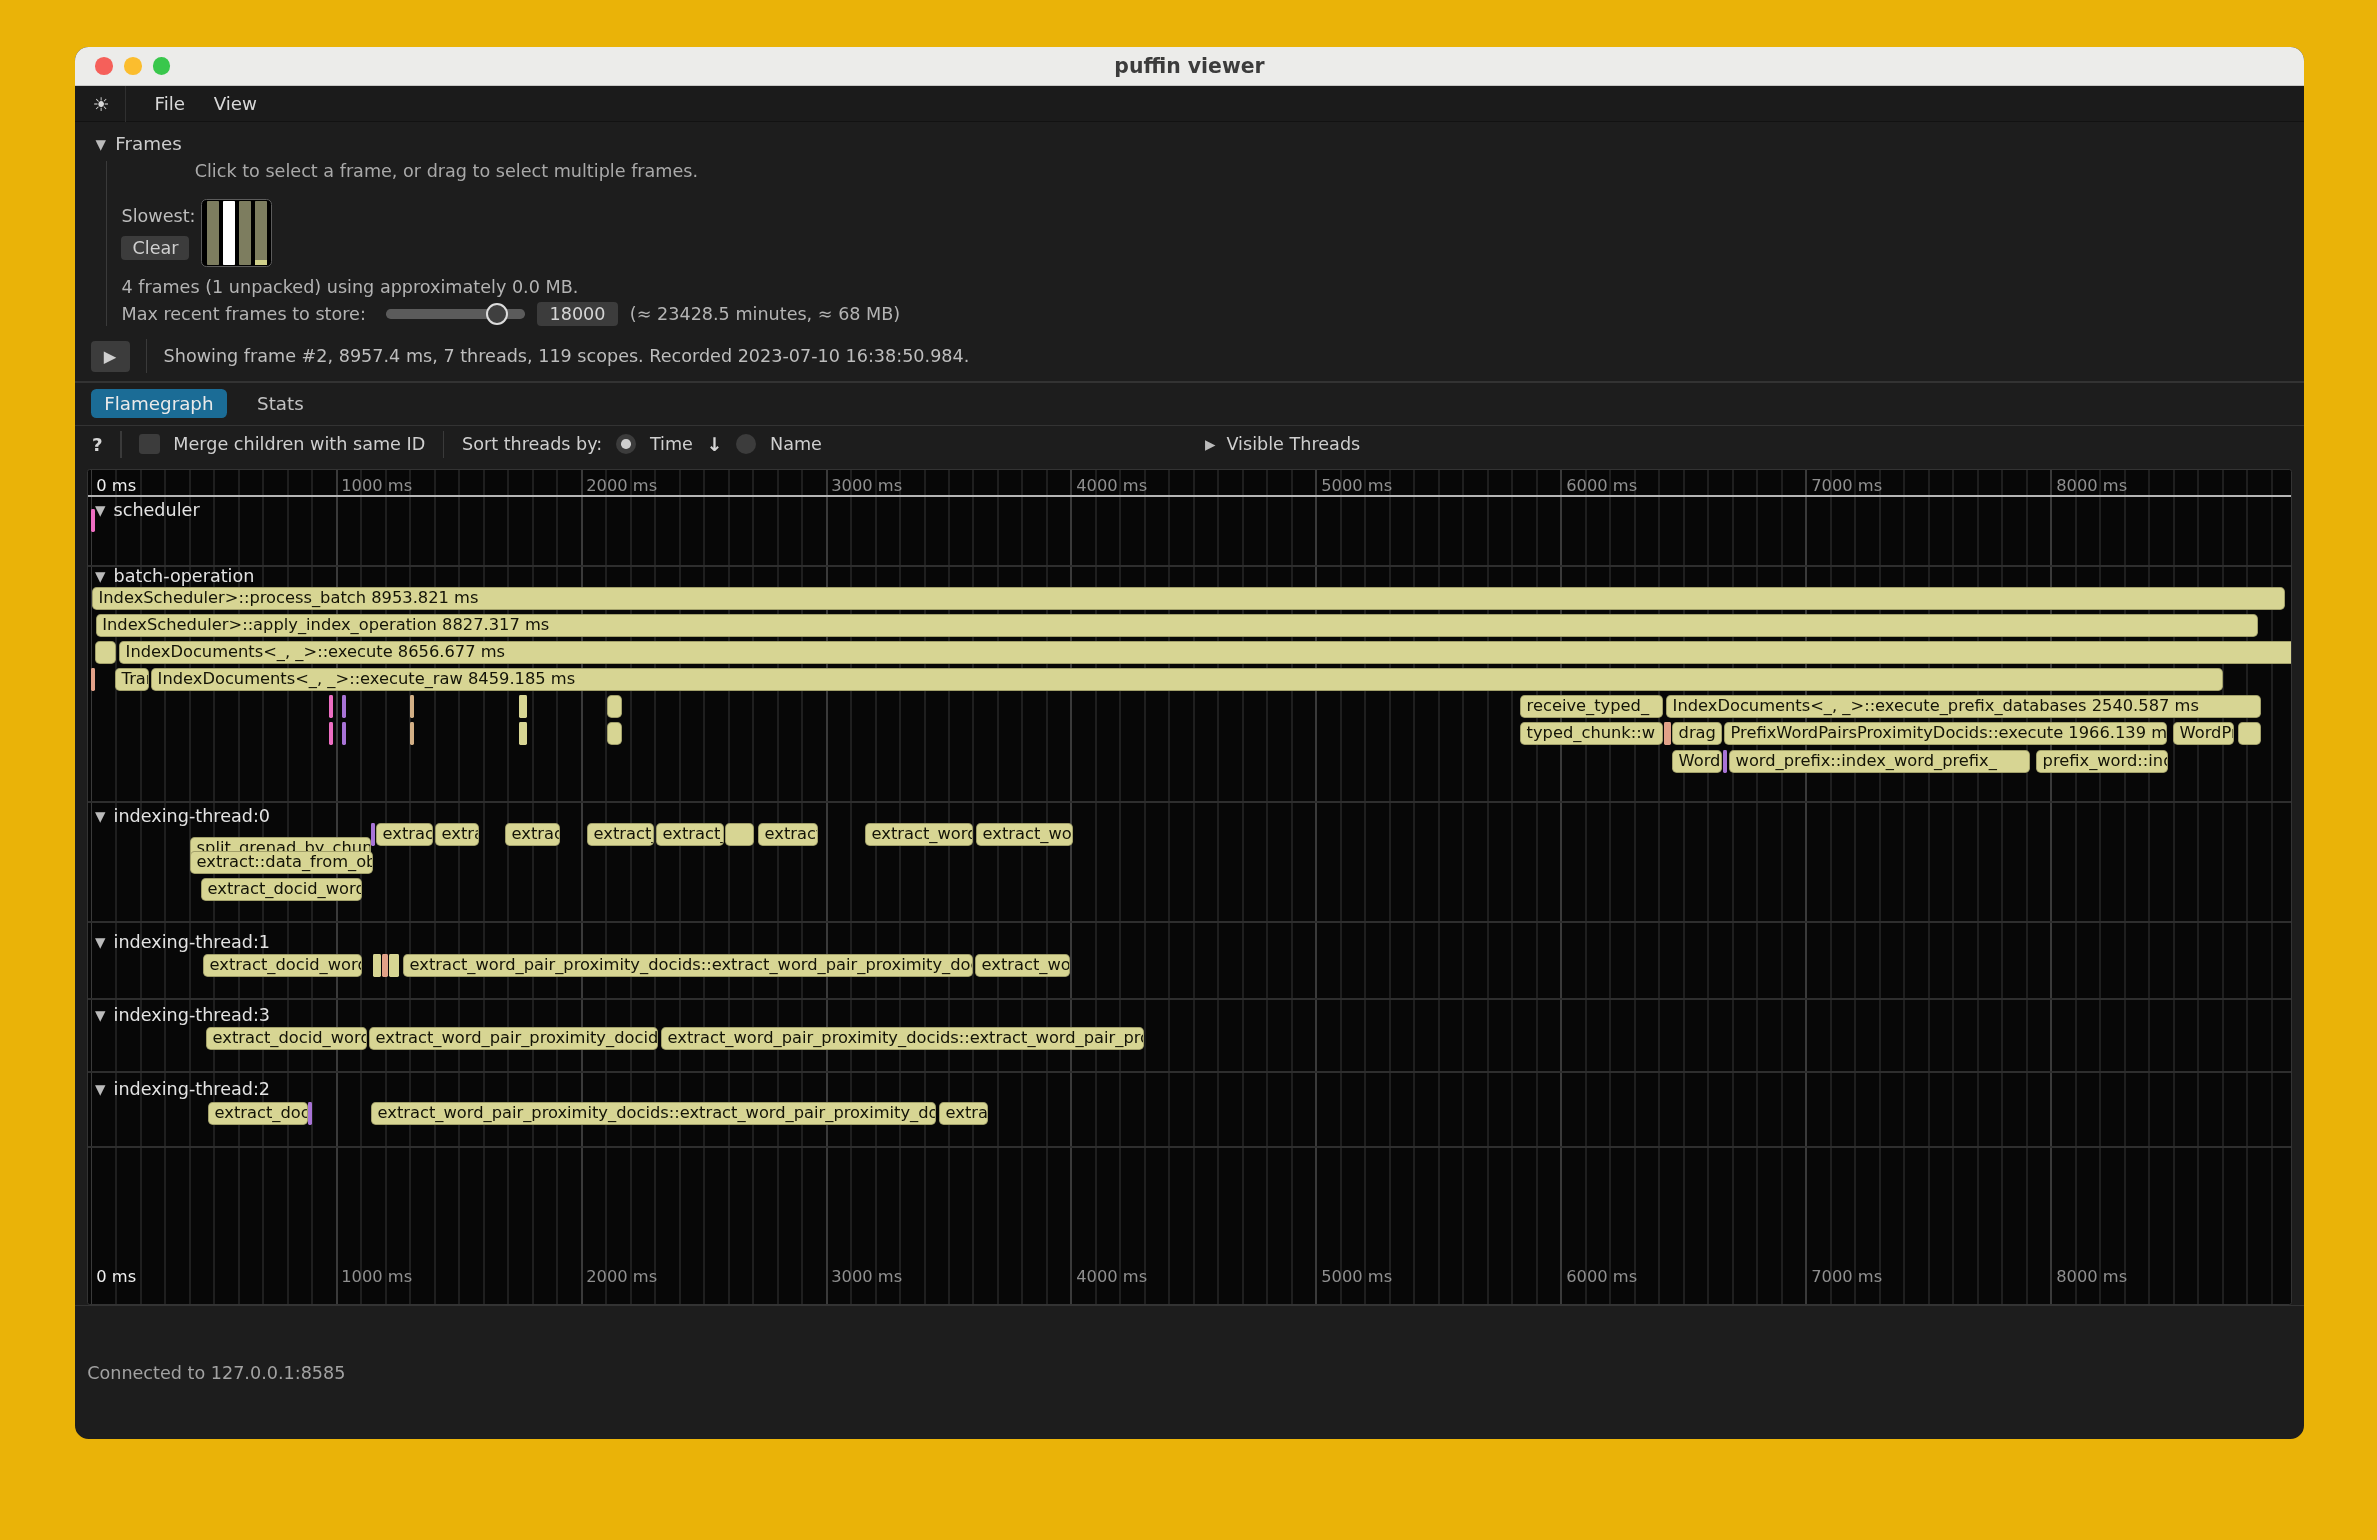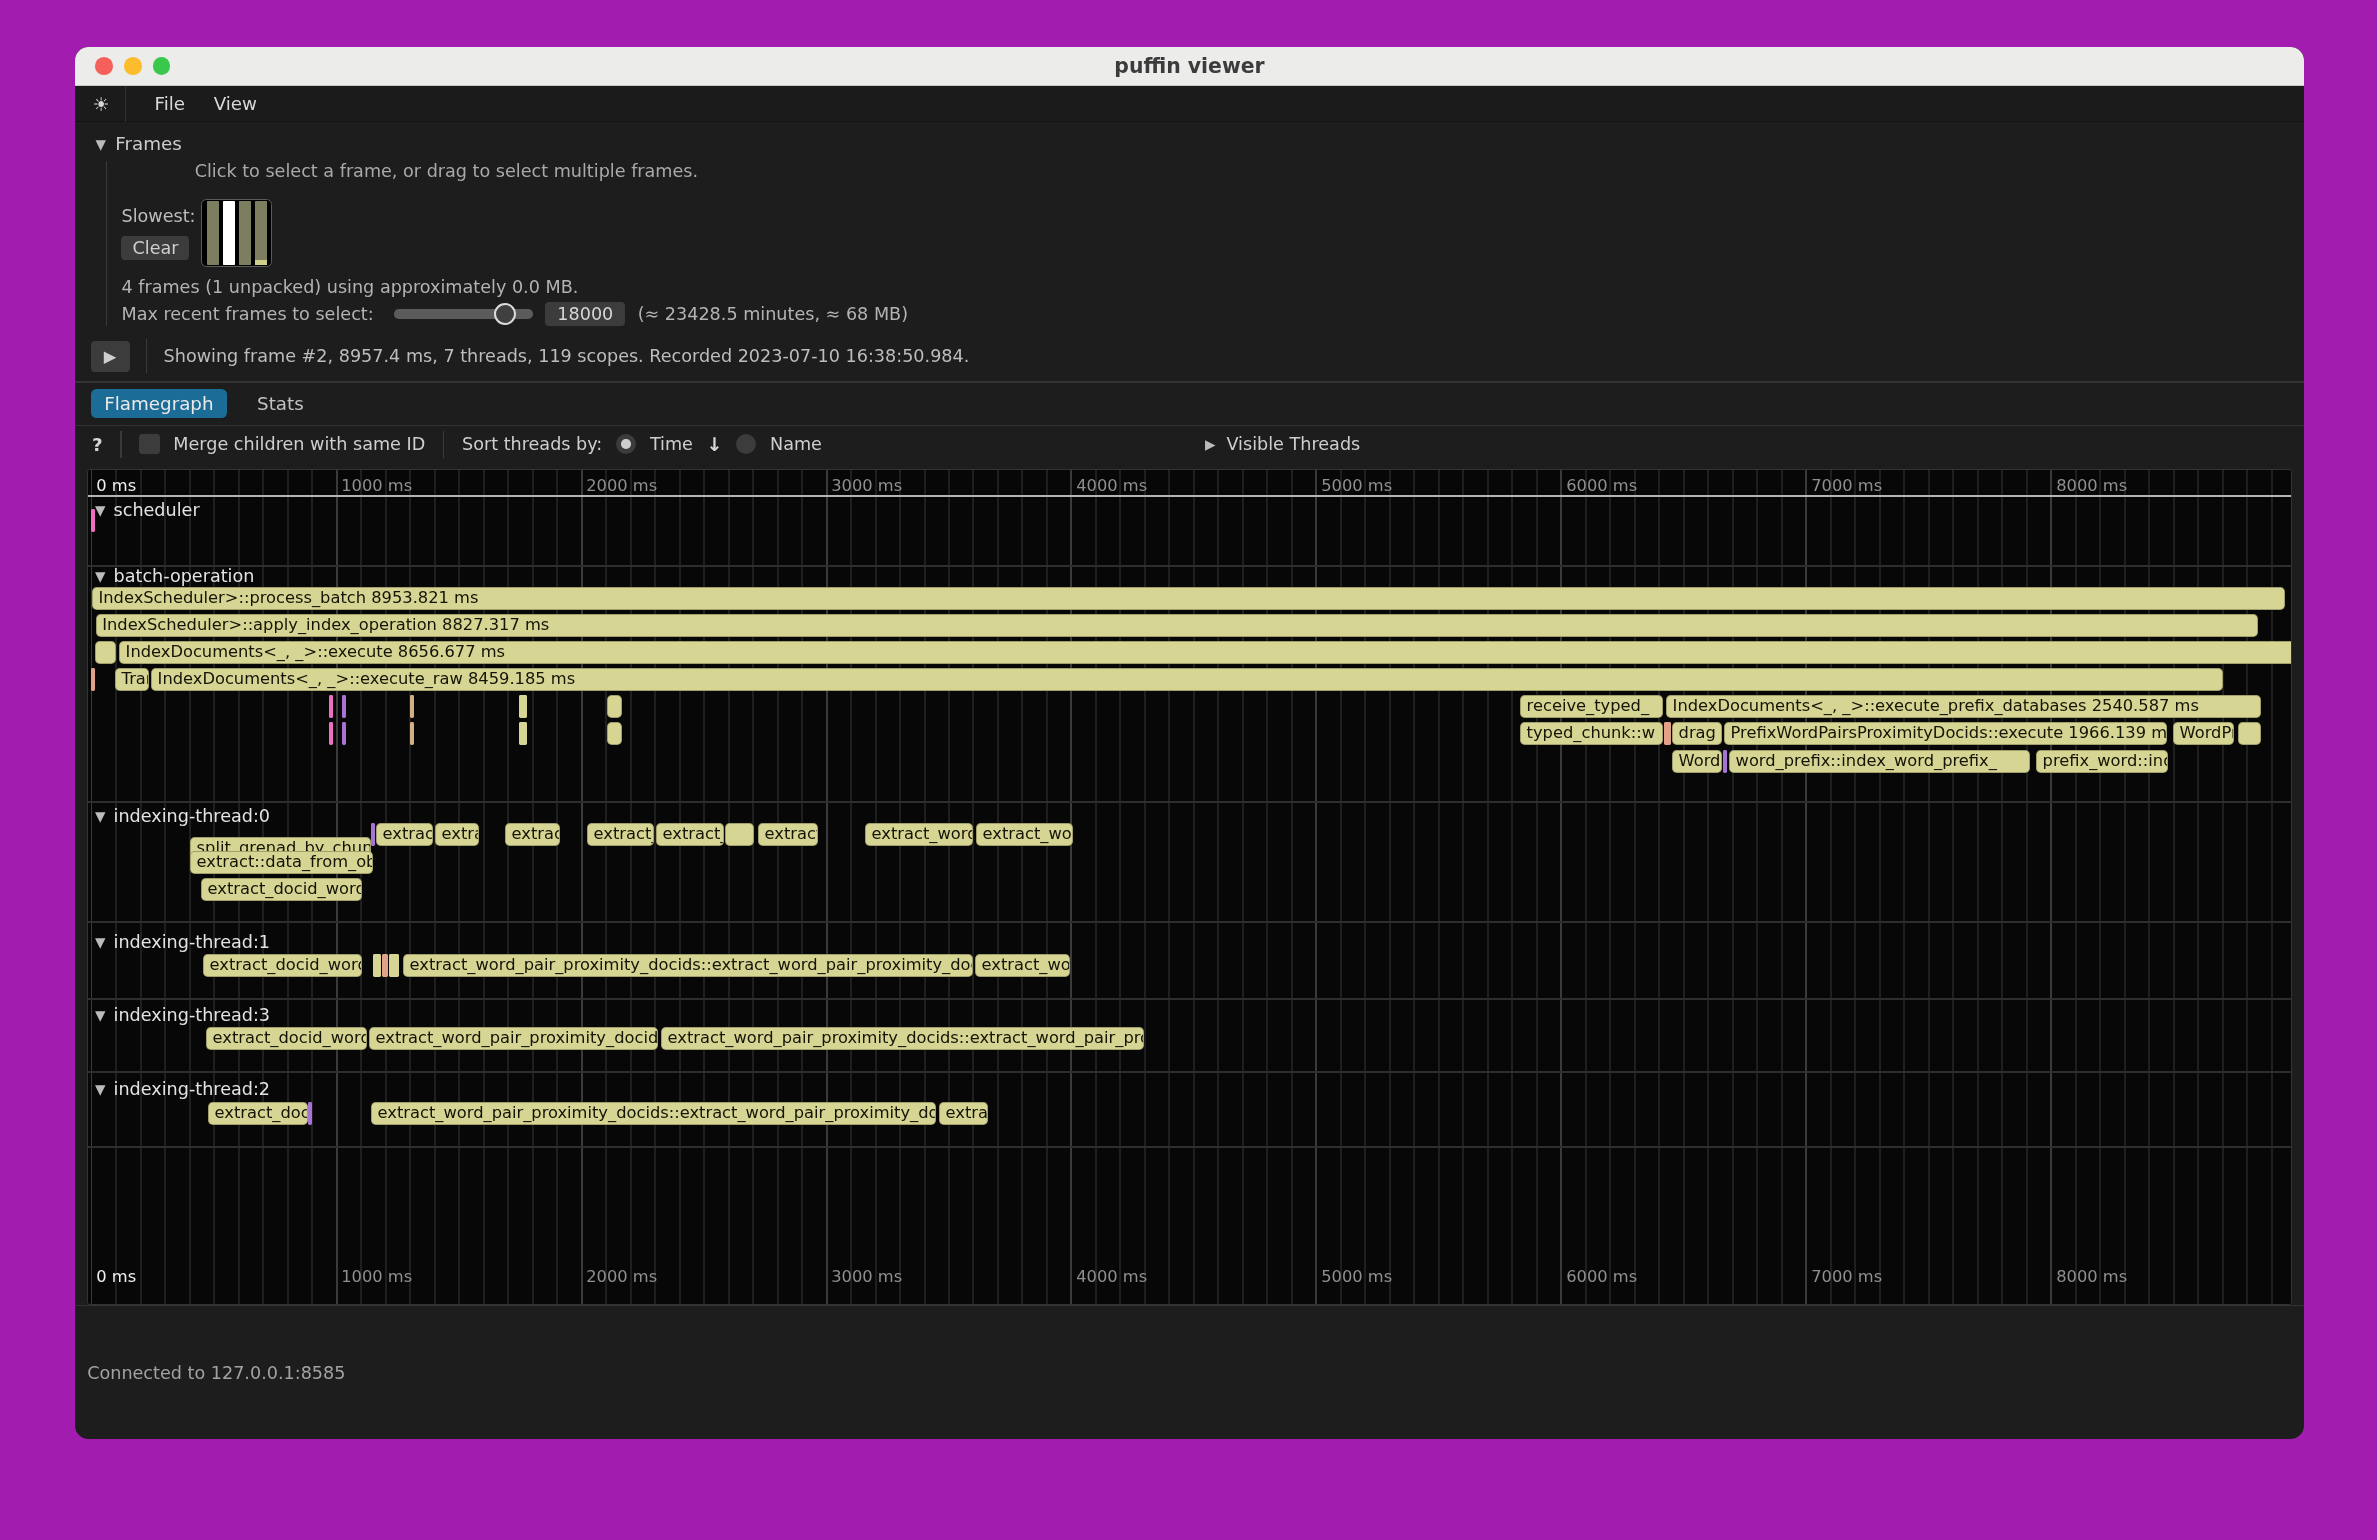--- a/index.html
+++ b/index.html
@@ -1,17 +1,17 @@
 <!DOCTYPE html>
 <html style="font-size:11px"><head>
 <meta charset="utf-8">
 <style>
   html,body{margin:0;padding:0;background:#000;}
   *{box-sizing:border-box;font-family:"DejaVu Sans","Liberation Sans",sans-serif;}
-  #stage{position:relative;width:2377px;height:1540px;background:#a21caf;overflow:hidden;}
+  #stage{position:relative;width:2377px;height:1540px;background:#eab308;overflow:hidden;}
   .window{position:absolute;left:75px;top:47px;width:2229px;height:1392px;background:#1d1d1d;border-radius:13.6px;overflow:hidden;display:flex;flex-direction:column;}
   
   .titlebar{height:39px;background:#ececea;border-bottom:1.4px solid #c9c9c7;display:flex;align-items:center;position:relative;flex:none;}
   .lights{display:flex;gap:11px;margin-left:20.4px;}
   .light{width:17.6px;height:17.6px;border-radius:50%;}
   .light.red{background:#f5605a;}
   .light.yellow{background:#fbbd2e;}
   .light.green{background:#39c74c;}
   .title{position:absolute;left:0;right:0;text-align:center;font-size:20.4px;font-weight:bold;color:#3c3c3c;}
   
@@ -115,21 +115,21 @@
           </div>
           <div class="thumb slowest" id="thumb-slowest">
               <div class="tbar olive"></div>
               <div class="tbar white"></div>
               <div class="tbar olive"></div>
               <div class="tbar olive"></div>
             </div>
         </div>
         <div class="info-line">4 frames (1 unpacked) using approximately 0.0 MB.</div>
         <div class="maxrow">
-          <span>Max recent frames to select:</span>
+          <span>Max recent frames to store:</span>
           <div class="slider">
             <div class="knob" id="slider-knob" style="left: 80%;"></div>
           </div>
           <span class="valbox">18000</span>
           <span class="note">(≈ 23428.5 minutes, ≈ 68 MB)</span>
         </div>
       </div>
     </div>
 
     <div class="playrow">

